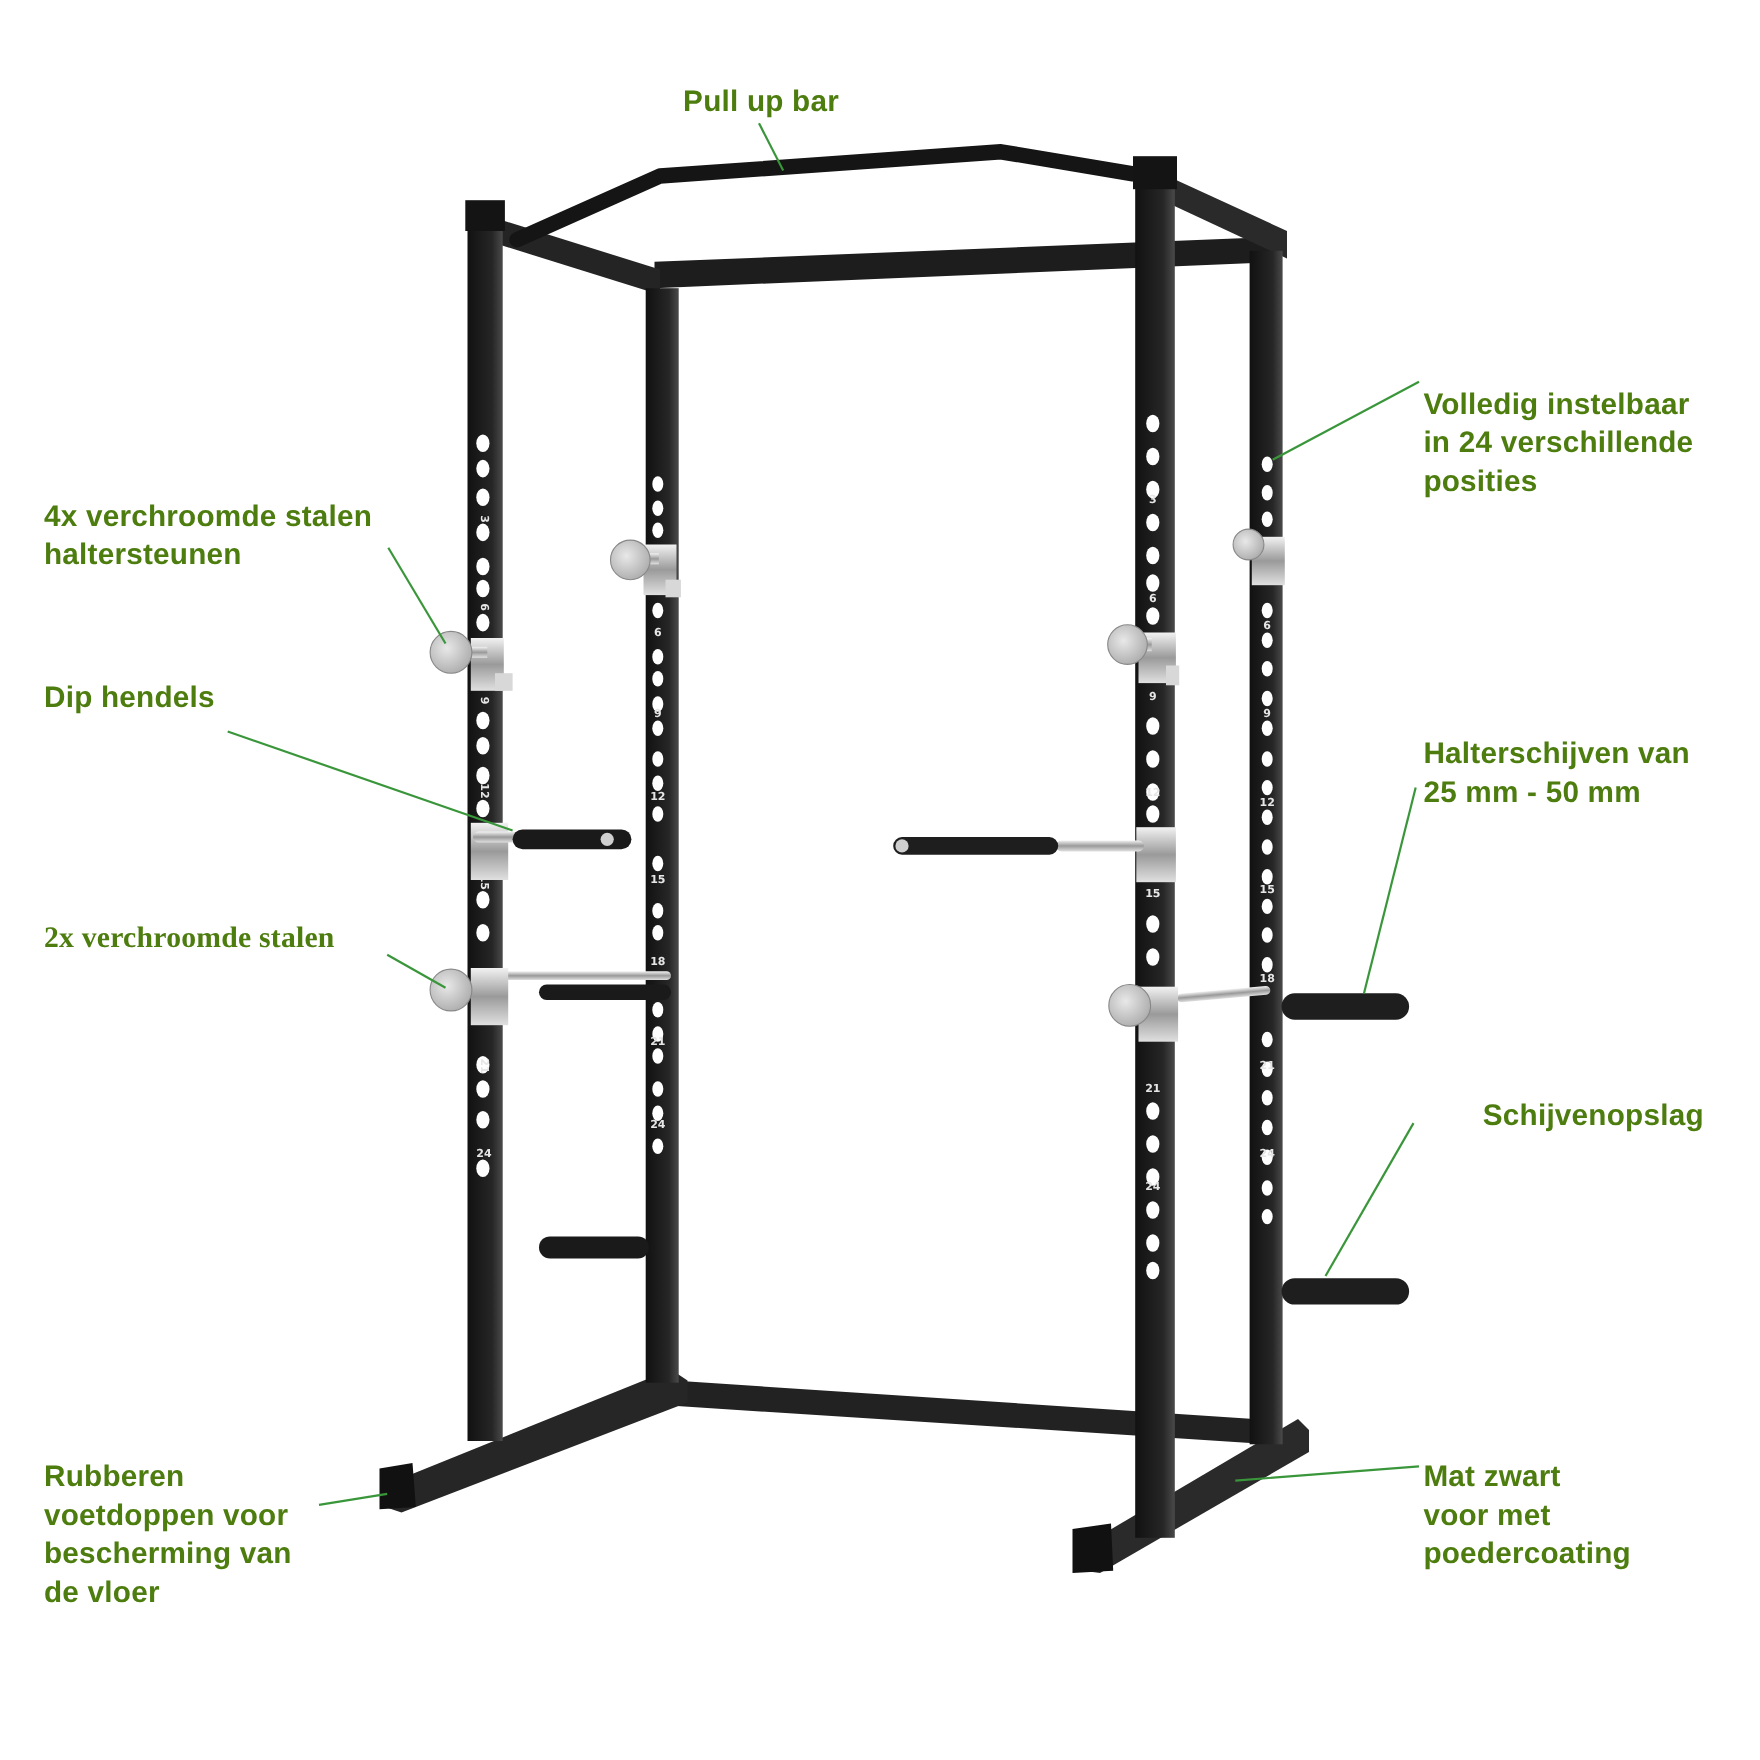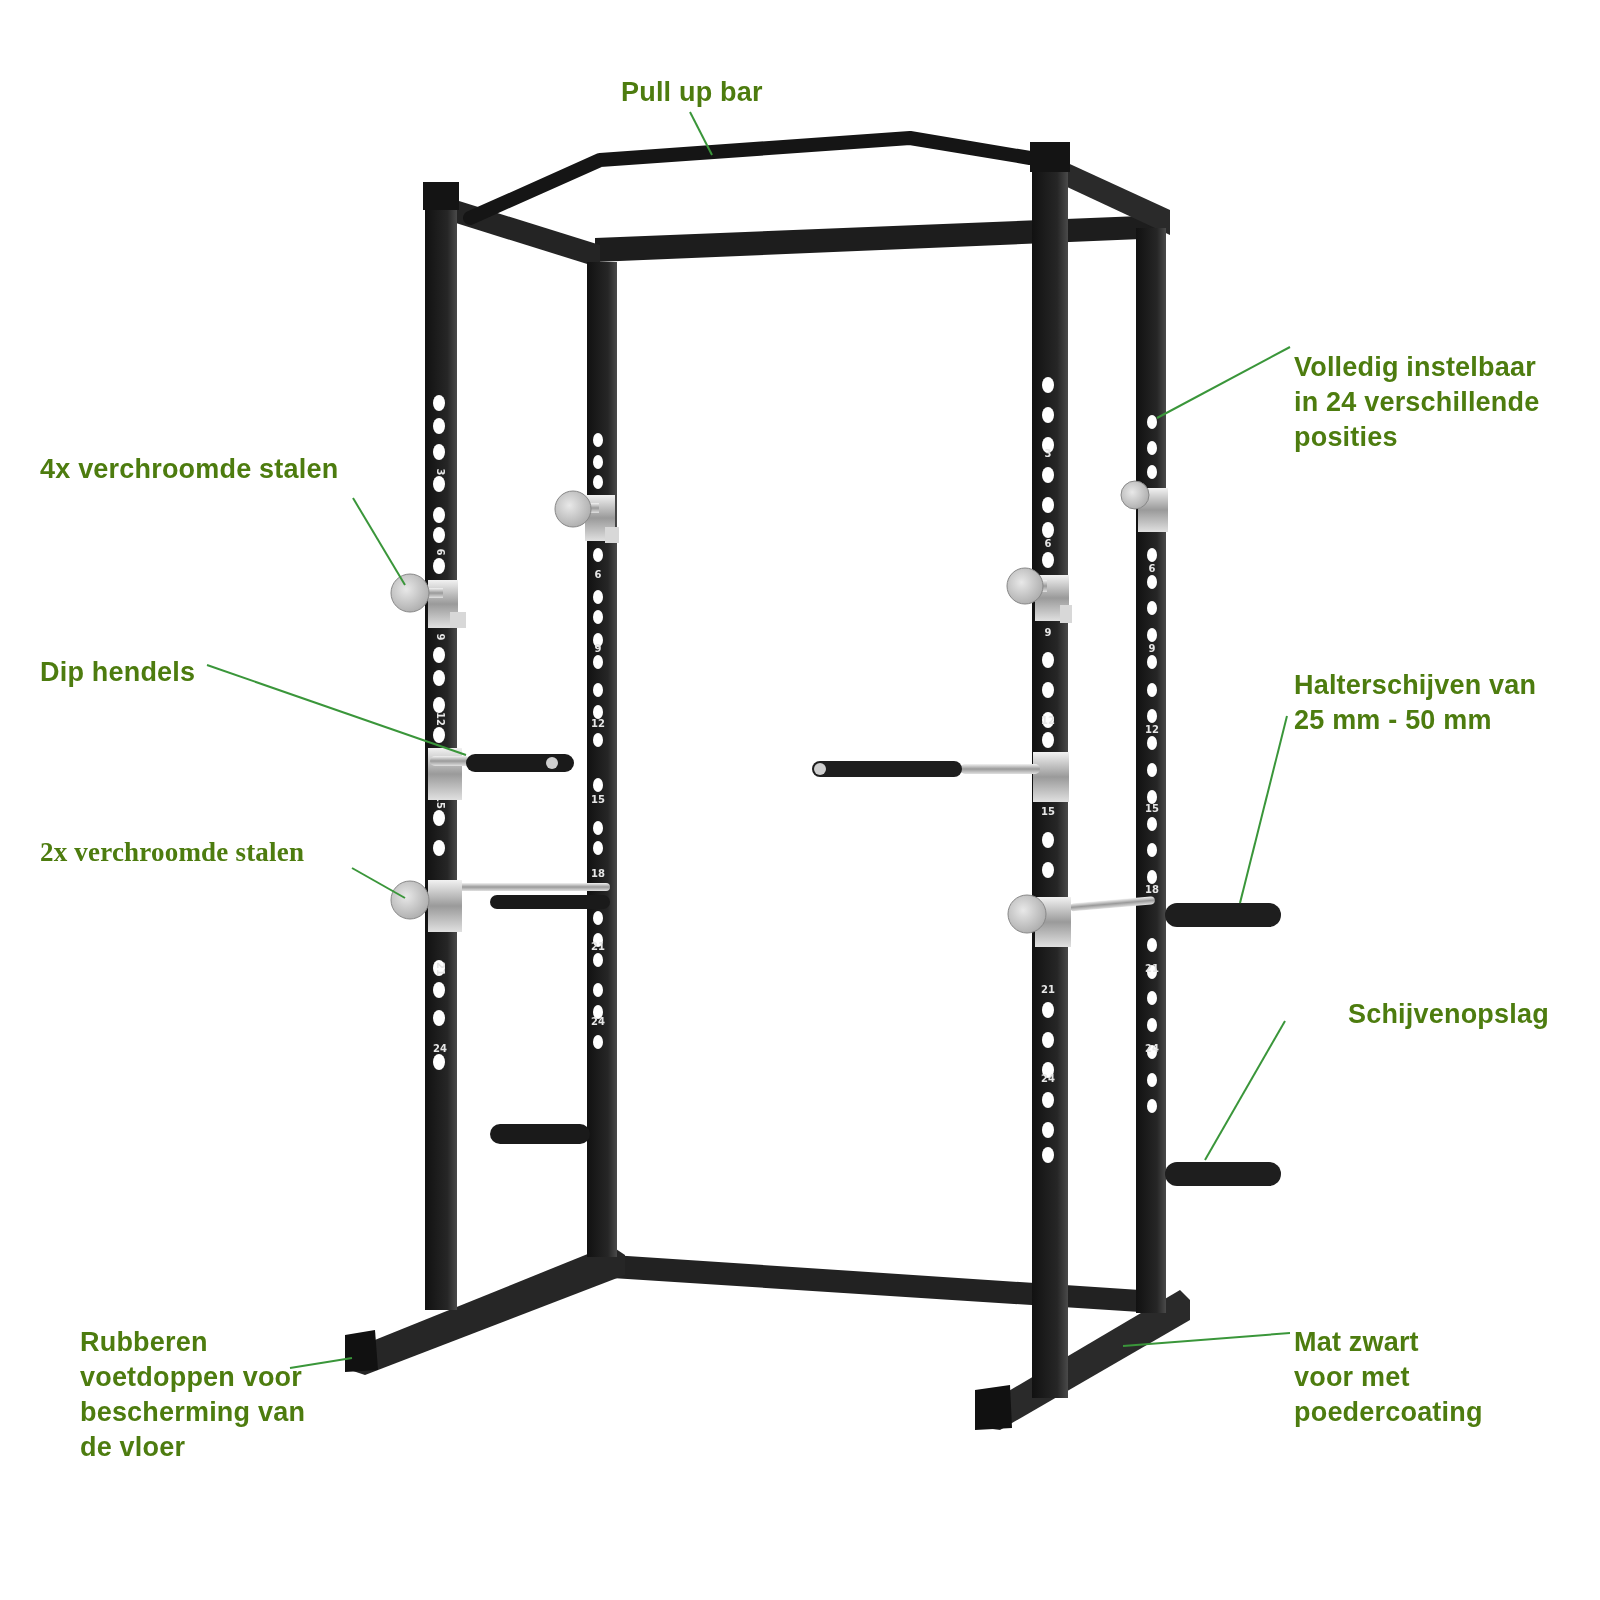--- a/index.html
+++ b/index.html
@@ -244,40 +244,41 @@
   </div>
 
   <div class="label" style="left:1294px; top:350px;">
     <span>Volledig instelbaar</span>
     <span>in 24 verschillende</span>
     <span>posities</span>
   </div>
 
   <div class="label" style="left:40px; top:452px;">
     <span>4x verchroomde stalen</span>
-  </div>
-
-  <div class="label" style="left:40px; top:655px;">
+    <span>haltersteunen</span>
+  </div>
+
+  <div class="label" style="left:40px; top:617px;">
     <span>Dip hendels</span>
   </div>
 
   <div class="label" style="left:40px; top:835px;font-family:Liberation Serif, serif;">
     <span>2x verchroomde stalen</span>
   </div>
 
   <div class="label" style="left:1294px; top:668px;">
     <span>Halterschijven van</span>
     <span>25 mm - 50 mm</span>
   </div>
 
   <div class="label" style="left:1348px; top:997px;">
     <span>Schijvenopslag</span>
   </div>
 
-  <div class="label" style="left:40px; top:1325px;margin-left:40px;">
+  <div class="label" style="left:40px; top:1325px;">
     <span>Rubberen</span>
     <span>voetdoppen voor</span>
     <span>bescherming van</span>
     <span>de vloer</span>
   </div>
 
   <div class="label" style="left:1294px; top:1325px;">
     <span>Mat zwart</span>
     <span>voor met</span>
     <span>poedercoating</span>

